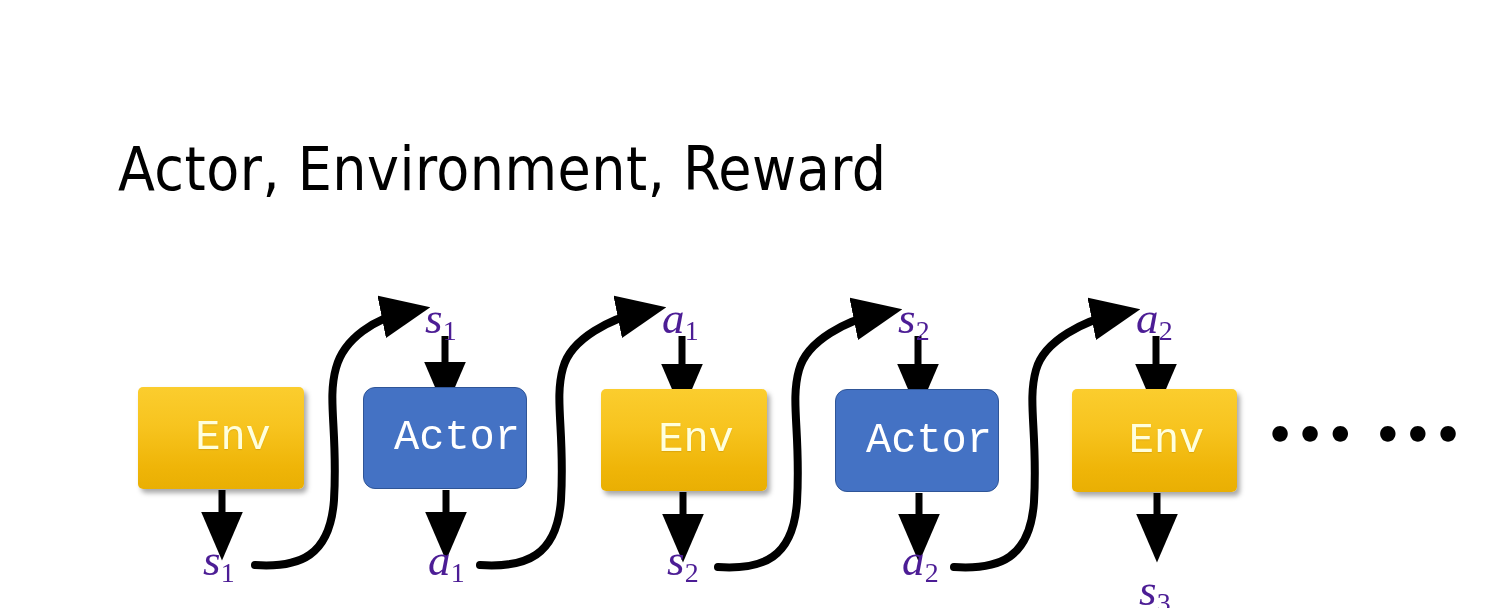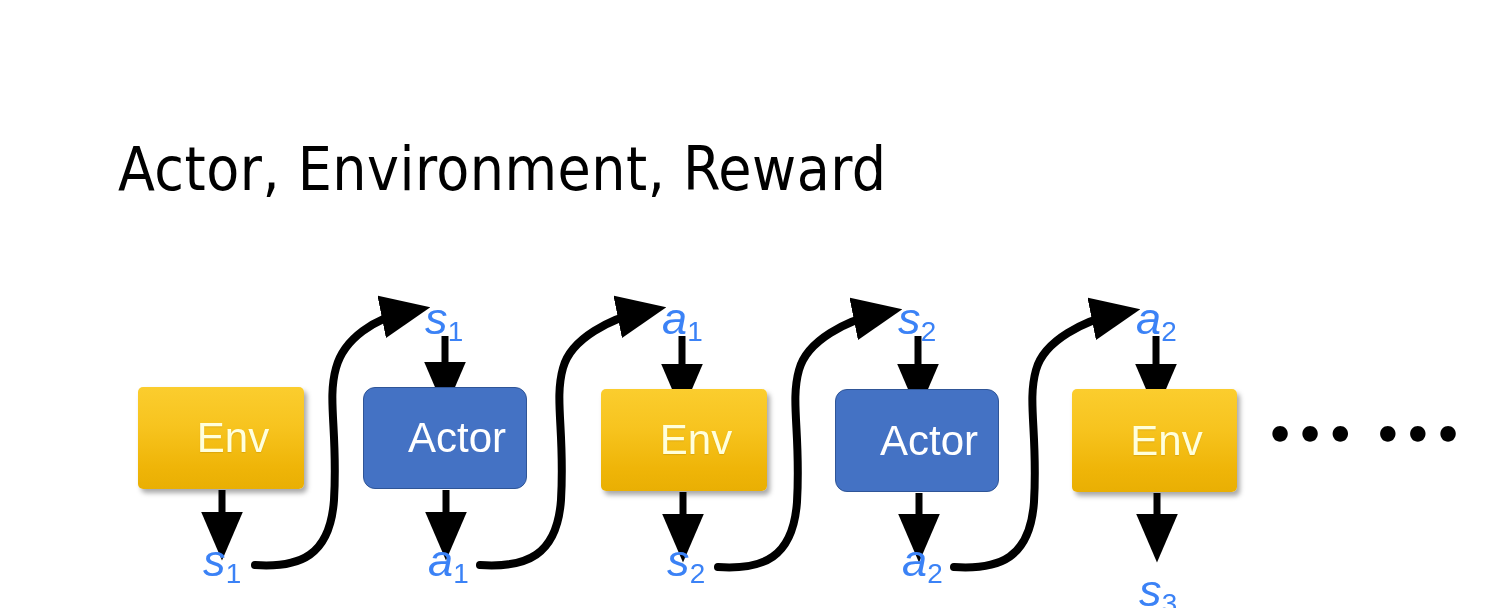--- a/index.html
+++ b/index.html
@@ -38,21 +38,21 @@
     margin-top: 27px;
   }
 
   
   .node-box {
     position: absolute;
     box-sizing: border-box;
     display: flex;
     align-items: center;
     justify-content: center;
-    font-family: Liberation Sans, sans-serif;
+    font-family: Liberation Mono, monospace;
     font-weight: 300;
     font-size: 42px;
     line-height: 1;
     user-select: none;
     padding-left: 24px;
   }
   .node-box.env {
     background: linear-gradient(to bottom, #FBCD2E 0%, #F7C41F 38%, #EFB508 78%, #E9AF03 100%);
     border-radius: 5px;
     color: #FFFFDC;
@@ -62,24 +62,24 @@
   .node-box.actor {
     background: #4472C4;
     border: 1.5px solid #2F5597;
     color: #FFFFFF;
     border-radius: 12px;
   }
 
   
   .math-label {
     position: absolute;
-    font-family: Liberation Sans, sans-serif;
+    font-family: Liberation Serif, serif;
     font-style: italic;
     font-size: 45px;
-    color: #3b82f6;
+    color: #4c1d95;
     line-height: 1;
     white-space: nowrap;
     user-select: none;
   }
   .math-label sub {
     font-size: 0.62em;
     font-style: normal;
     vertical-align: baseline;
     position: relative;
     top: 0.26em;

